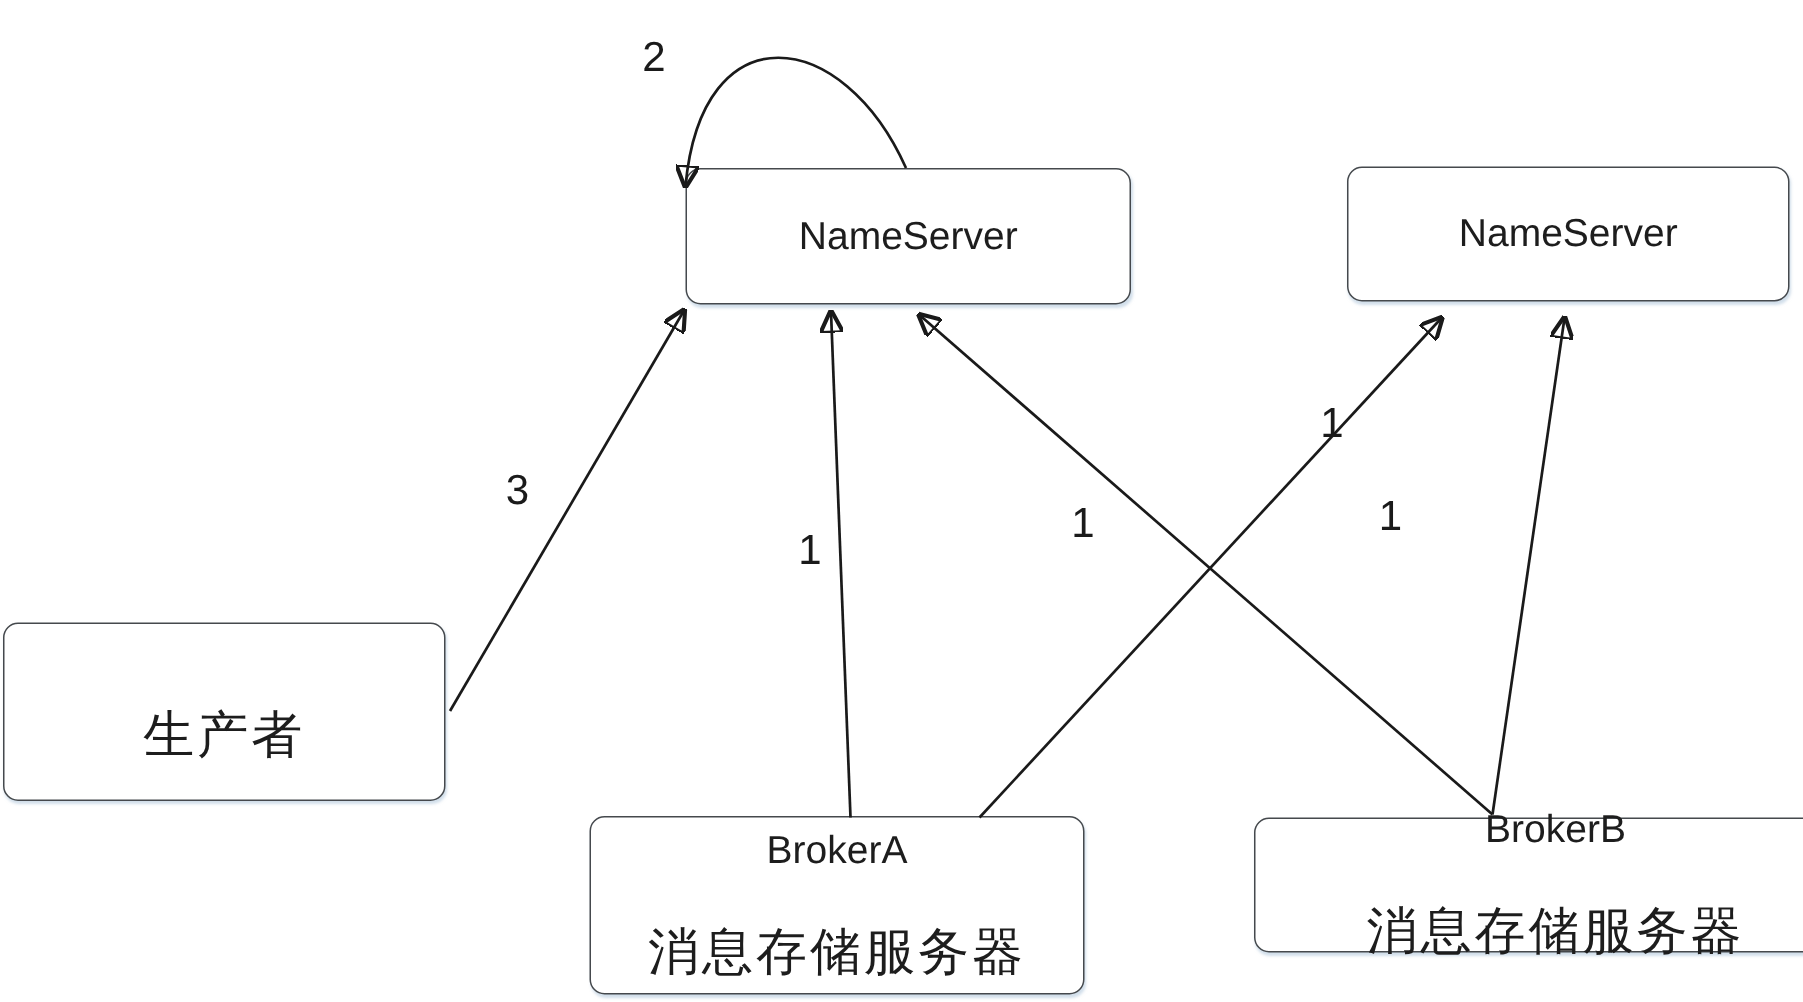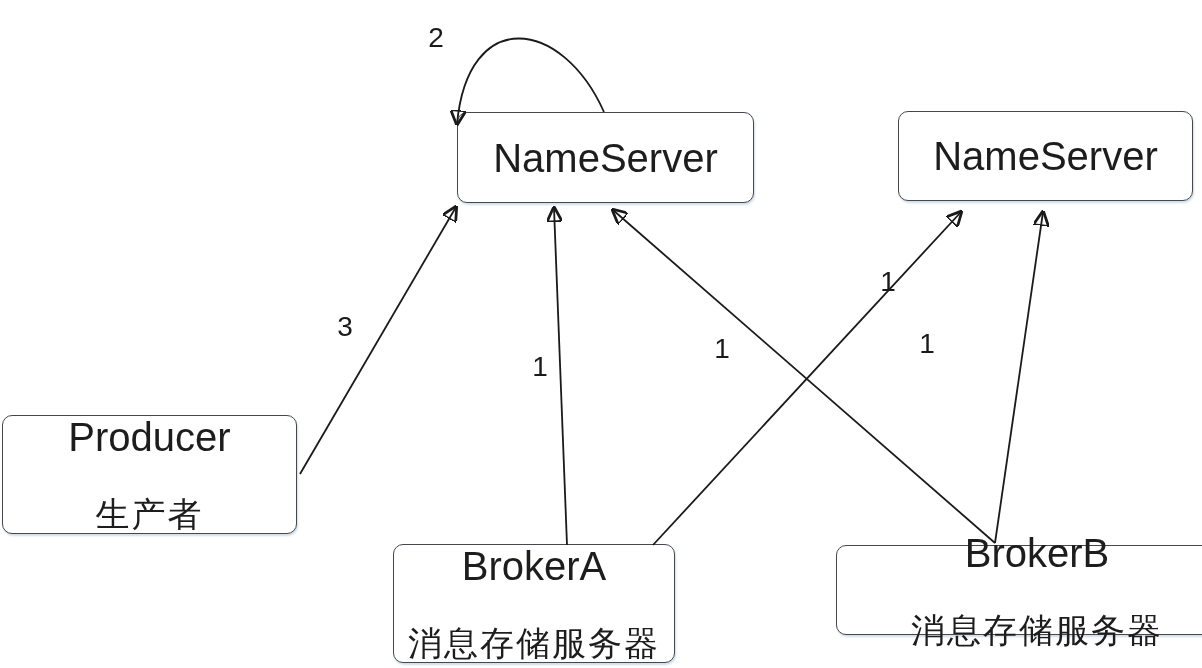--- a/index.html
+++ b/index.html
@@ -22,21 +22,21 @@
     position:absolute;z-index:2;
     background:#ffffff;
     border:1.6px solid #45494d;
     border-radius:10px;
     box-shadow:1px 2px 2px rgba(172,194,216,0.55);
     display:flex;flex-direction:column;
     align-items:center;justify-content:center;
     box-sizing:border-box;
     text-align:center;
   }
-  .node .title{font-size:40px;line-height:1.2;white-space:nowrap;}
+  .node .title{font-size:26px;line-height:1.2;white-space:nowrap;}
   .node .subtitle{font-size:34px;line-height:1.25;white-space:nowrap;letter-spacing:2px;margin-top:32px;}
   .edge-label{
     position:absolute;z-index:4;
     font-size:28px;color:#1a1a1a;
     transform:translate(-50%,-50%);
     white-space:nowrap;
   }
 </style>
 </head>
 <body>
@@ -59,25 +59,24 @@
 
   <div class="node" style="left:457px;top:112px;width:297px;height:91px;">
     <div class="title">NameServer</div>
   </div>
 
   <div class="node" style="left:898px;top:111px;width:295px;height:90px;">
     <div class="title">NameServer</div>
   </div>
 
   <div class="node" style="left:2px;top:415px;width:295px;height:119px;">
-    <div class="title">Producer</div>
     <div class="subtitle">生产者</div>
   </div>
 
-  <div class="node" style="left:393px;top:544px;width:282px;height:119px;text-align:center;">
+  <div class="node" style="left:393px;top:544px;width:330px;height:119px;text-align:center;">
     <div class="title">BrokerA</div>
     <div class="subtitle">消息存储服务器</div>
   </div>
 
   <div class="node" style="left:836px;top:545px;width:402px;height:90px;text-align:right;">
     <div class="title">BrokerB</div>
     <div class="subtitle">消息存储服务器</div>
   </div>
 
   <div class="edge-label" style="left:436px;top:38px;">2</div>

